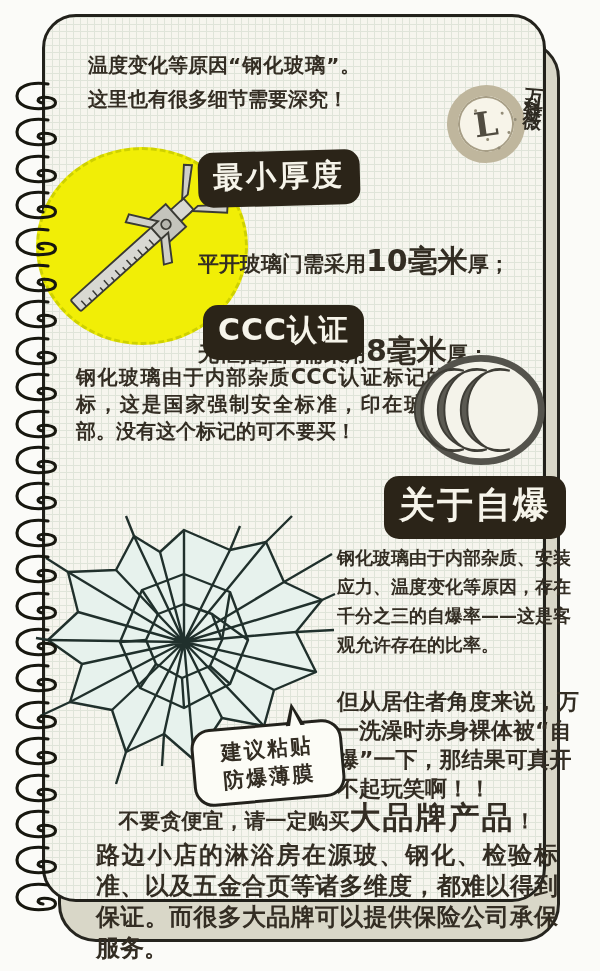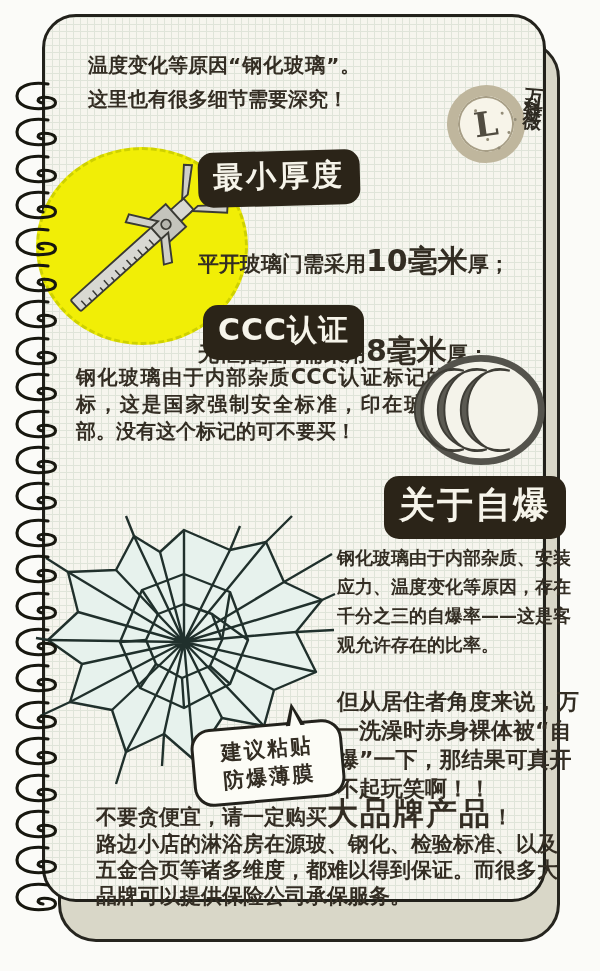--- a/index.html
+++ b/index.html
@@ -59,23 +59,23 @@
   .bubble{position:absolute;left:192px;top:724px;width:146px;height:72px;background:#fcfcf6;
           border:3px solid #23221c;border-radius:20px;transform:rotate(-5deg);
           display:flex;flex-direction:column;align-items:center;justify-content:center;
           font-size:21px;font-weight:bold;line-height:28px;letter-spacing:2px;}
   .bubble-tail{position:absolute;top:-22px;left:94px;width:0;height:0;
           border-left:7px solid transparent;border-right:12px solid transparent;border-bottom:23px solid #23221c;}
   .bubble-tail::after{content:"";position:absolute;left:-3px;top:7px;width:0;height:0;
           border-left:4px solid transparent;border-right:7px solid transparent;border-bottom:17px solid #fcfcf6;}
   
   .footer{position:absolute;left:96px;top:799px;width:462px;}
-  .footer .line1{font-size:21px;font-weight:600;white-space:nowrap;line-height:28px;}
+  .footer .line1{font-size:21px;font-weight:600;white-space:nowrap;line-height:37px;text-align:center;}
   .footer .line1 .big{font-size:31px;font-weight:bold;letter-spacing:2px;}
-  .footer .body{font-size:21px;font-weight:600;line-height:26px;text-align:justify;}
+  .footer .body{font-size:24px;font-weight:600;line-height:31px;text-align:justify;}
   
   .watermark{position:absolute;left:448px;top:916px;display:flex;align-items:center;gap:4px;
           color:#aaa493;opacity:.65;font-size:17px;font-weight:bold;letter-spacing:1px;}
   .watermark .blob{width:22px;height:22px;border:2px solid #b5af9e;border-radius:50%;background:transparent;}
 </style>
 </head>
 <body>
 
 <div class="canvas">
 

